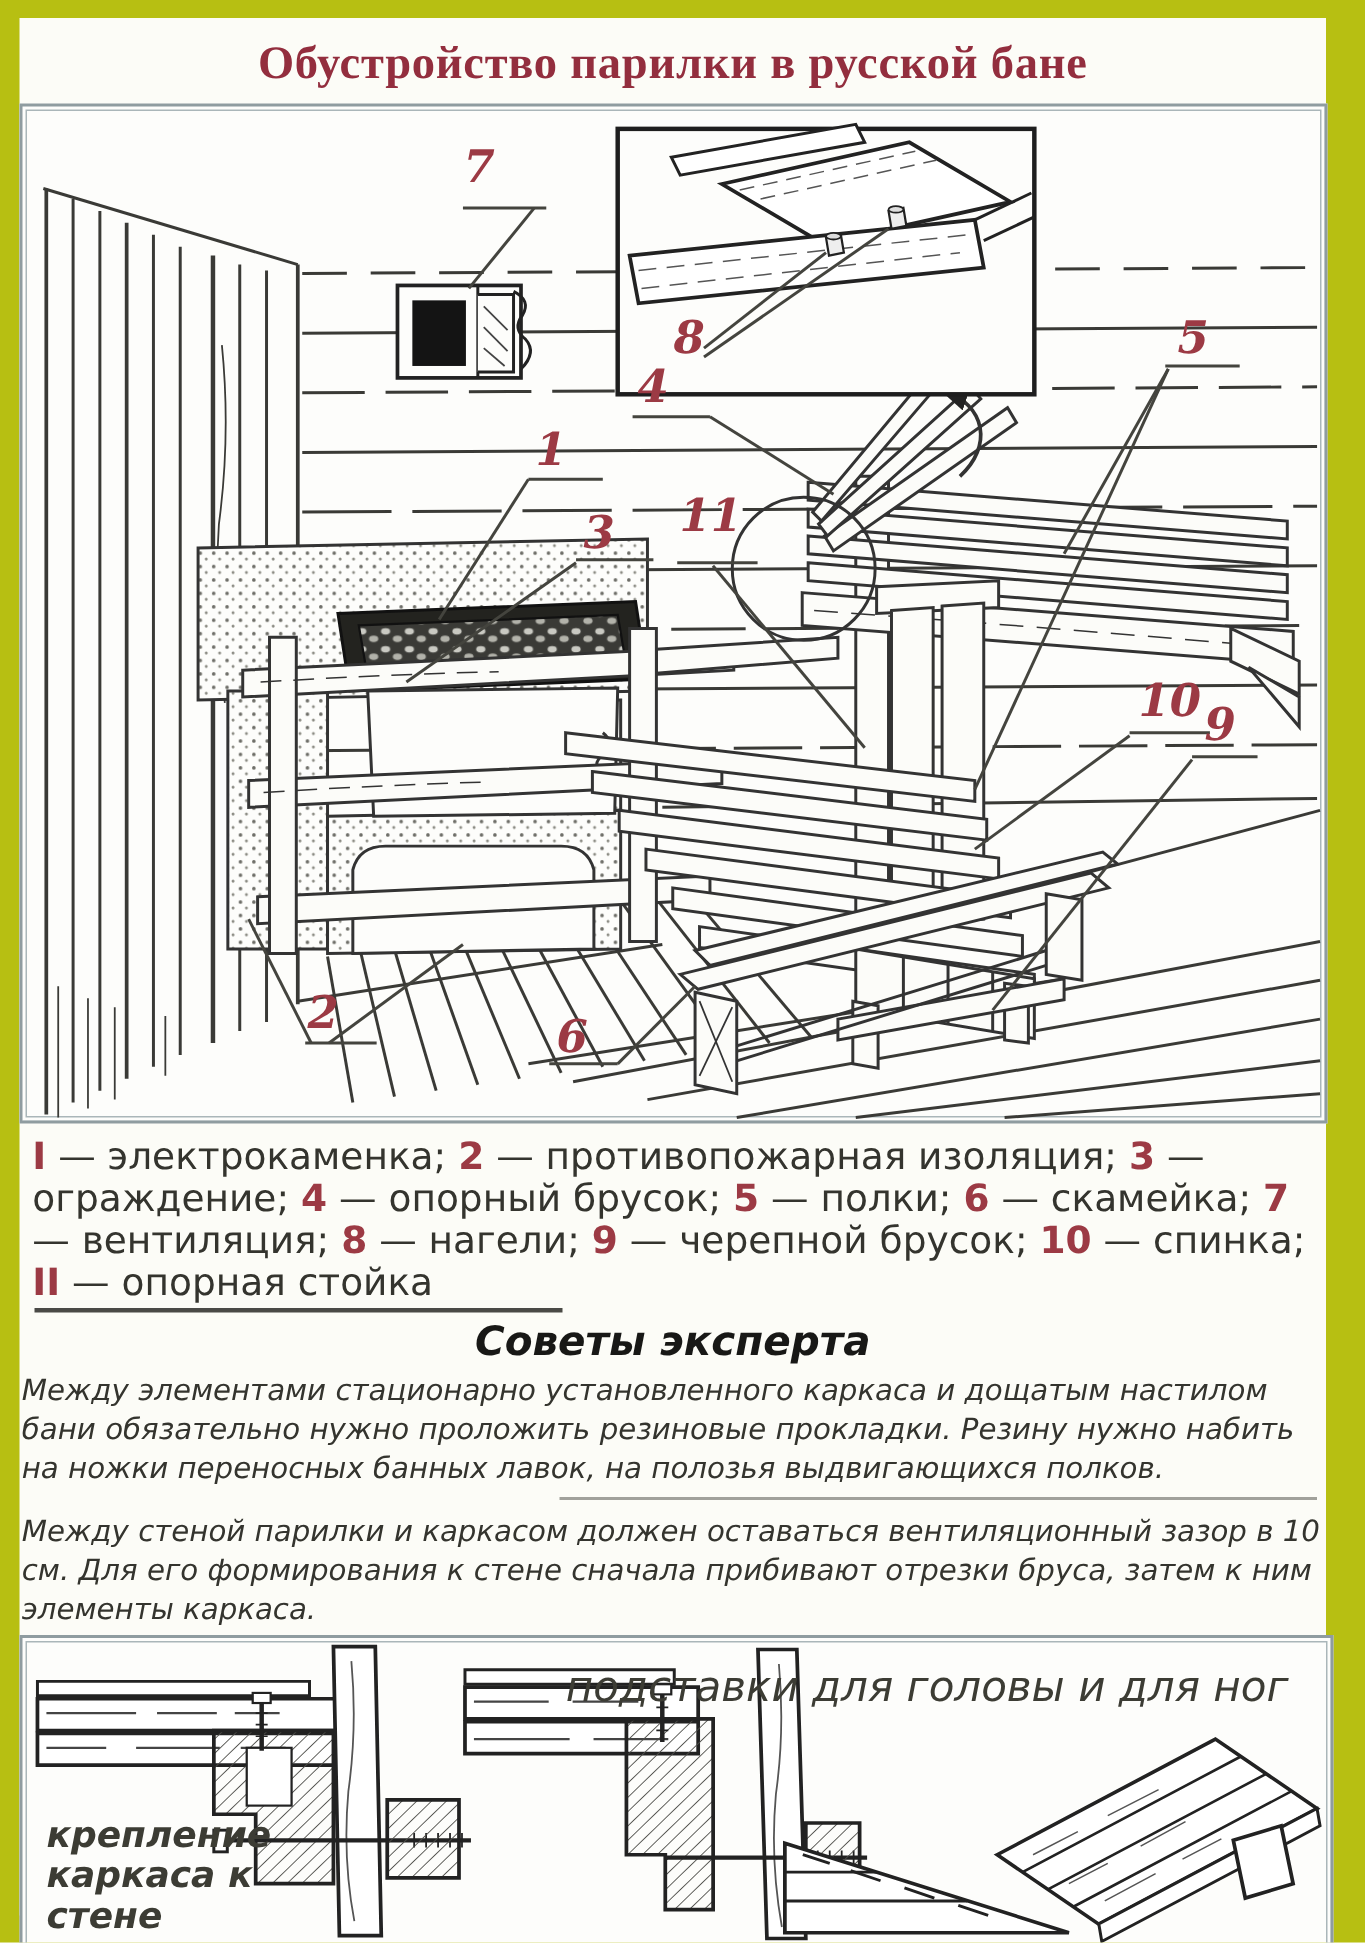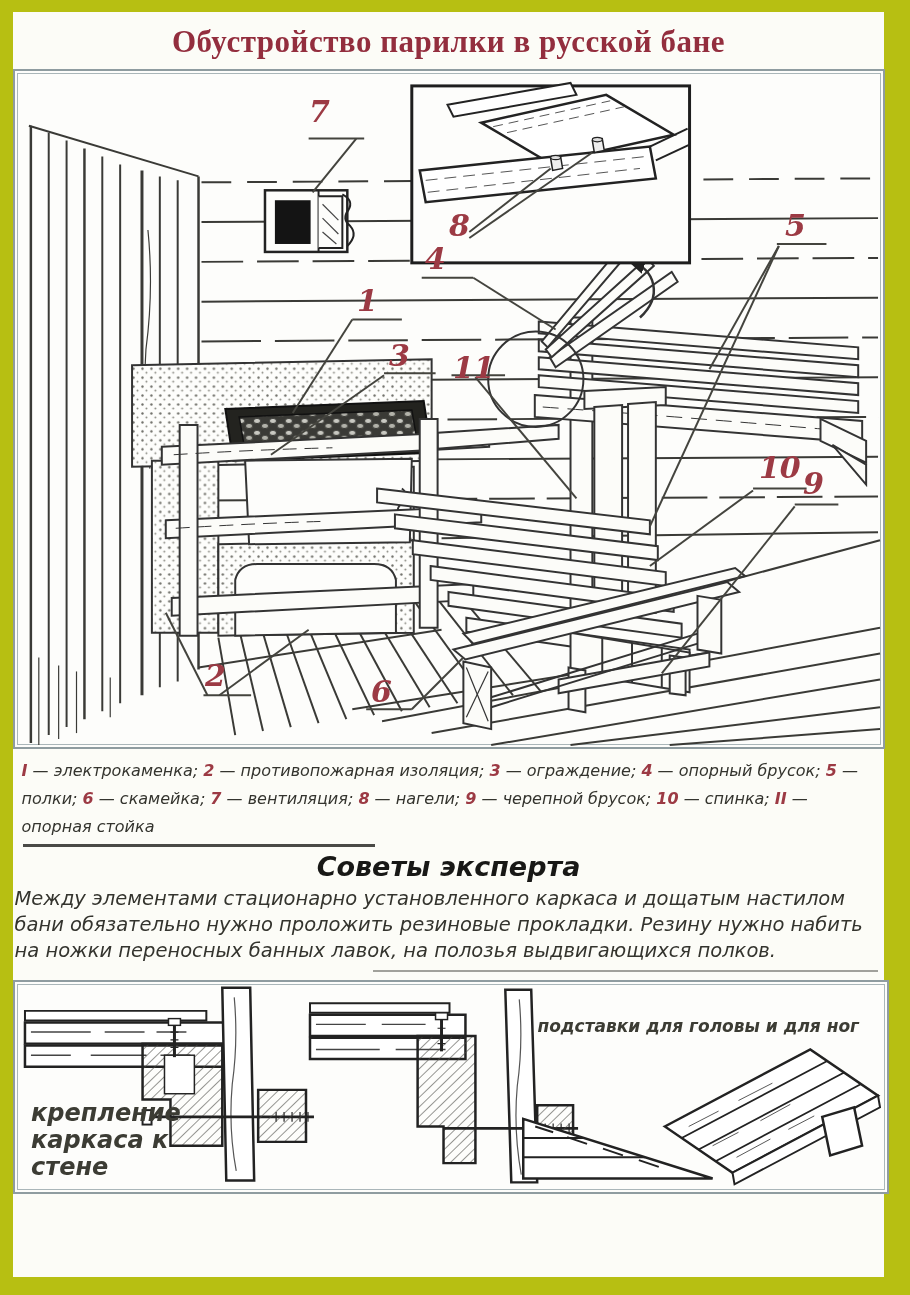--- a/index.html
+++ b/index.html
@@ -24,43 +24,43 @@
   .main-panel{width:868px;height:676px;}
   .main-panel svg{display:block;width:100%;height:100%;}
   .num-label{
     position:absolute;
     font-family:"DejaVu Serif","Liberation Serif",serif;
     font-style:italic;font-weight:bold;font-size:30px;line-height:1;
     color:var(--label,#9c3a44);
   }
   .legend{
     width:862px;margin:8px auto 0 auto;padding:0 4px;box-sizing:border-box;
-    font-style:italic;font-size:16px;line-height:28px;color:var(--text,#34342e);
+    font-size:25px;line-height:28px;color:var(--text,#34342e);
   }
   .lnum{color:var(--label,#9c3a44);font-weight:bold;}
   .legend-underline{width:352px;border-top:3px solid #4a4a46;margin:3px 0 0 10px;}
   .tips-heading{
     text-align:center;font-weight:bold;font-style:italic;font-size:27px;
     color:#181816;margin:4px 0 4px 0;
   }
   .tip{
     width:868px;margin:0 auto 2px auto;
     font-style:italic;font-size:19.5px;line-height:26px;color:var(--text,#34342e);
   }
   .tip-divider{width:505px;border-top:2px solid #a1a19b;margin:6px 6px 8px auto;}
   .bottom-panel{width:872px;height:210px;margin-top:4px;}
   .bottom-panel svg{display:block;width:100%;height:100%;}
   .cap-left{
     position:absolute;left:16px;top:118px;
     font-style:italic;font-weight:bold;font-size:24px;line-height:27px;
     color:#3c3c34;white-space:pre-line;
   }
   .cap-right{
-    position:absolute;right:28px;top:34px;
-    font-style:italic;font-weight:bold;font-size:17px;color:#3c3c34;
+    position:absolute;right:28px;top:16px;
+    font-style:italic;font-weight:normal;font-size:28px;color:#3c3c34;
   }
 </style>
 </head>
 <body>
 
 <div class="frame">
 <div class="sheet">
 
   <div class="page-title">Обустройство парилки в русской бане</div>
 
@@ -263,33 +263,34 @@
             <line x1="400" y1="642" x2="452" y2="590"></line>
       </g>
     </svg>
 
     <span class="num-label" style="left:294px;top:26px">7</span>
     <span class="num-label" style="left:434px;top:140px">8</span>
     <span class="num-label" style="left:410px;top:173px">4</span>
     <span class="num-label" style="left:770px;top:140px">5</span>
     <span class="num-label" style="left:342px;top:215px">1</span>
     <span class="num-label" style="left:374px;top:270px">3</span>
-    <span class="num-label" style="left:438px;top:282px">11</span>
+    <span class="num-label" style="left:438px;top:259px">11</span>
     <span class="num-label" style="left:744px;top:382px">10</span>
     <span class="num-label" style="left:788px;top:398px">9</span>
     <span class="num-label" style="left:190px;top:590px">2</span>
     <span class="num-label" style="left:356px;top:606px">6</span>
   </div>
 
   <div class="legend"><b class="lnum">I</b> — электрокаменка; <b class="lnum">2</b> — противопожарная изоляция; <b class="lnum">3</b> — ограждение; <b class="lnum">4</b> — опорный брусок; <b class="lnum">5</b> — полки; <b class="lnum">6</b> — скамейка; <b class="lnum">7</b> — вентиляция; <b class="lnum">8</b> — нагели; <b class="lnum">9</b> — черепной брусок; <b class="lnum">10</b> — спинка; <b class="lnum">II</b> — опорная стойка</div>
   <div class="legend-underline"></div>
 
   <div class="tips-heading">Советы эксперта</div>
   <p class="tip">Между элементами стационарно установленного каркаса и дощатым настилом бани обязательно нужно проложить резиновые прокладки. Резину нужно набить на ножки переносных банных лавок, на полозья выдвигающихся полков.</p>
   <div class="tip-divider"></div>
+  <p class="tip">Между стеной парилки и каркасом должен оставаться вентиляционный зазор в 10 см. Для его формирования к стене сначала прибивают отрезки бруса, затем к ним элементы каркаса.</p>
 
   <div class="panel bottom-panel">
     <svg viewBox="0 0 875 218" preserveAspectRatio="none">
       <defs>
         <pattern id="hatch2" width="7" height="7" patternUnits="userSpaceOnUse" patternTransform="rotate(45)">
           <line x1="0" y1="0" x2="0" y2="7" stroke="#4c4c48" stroke-width="1.2"></line>
         </pattern>
       </defs>
 
       <g stroke="#222" fill="none">

